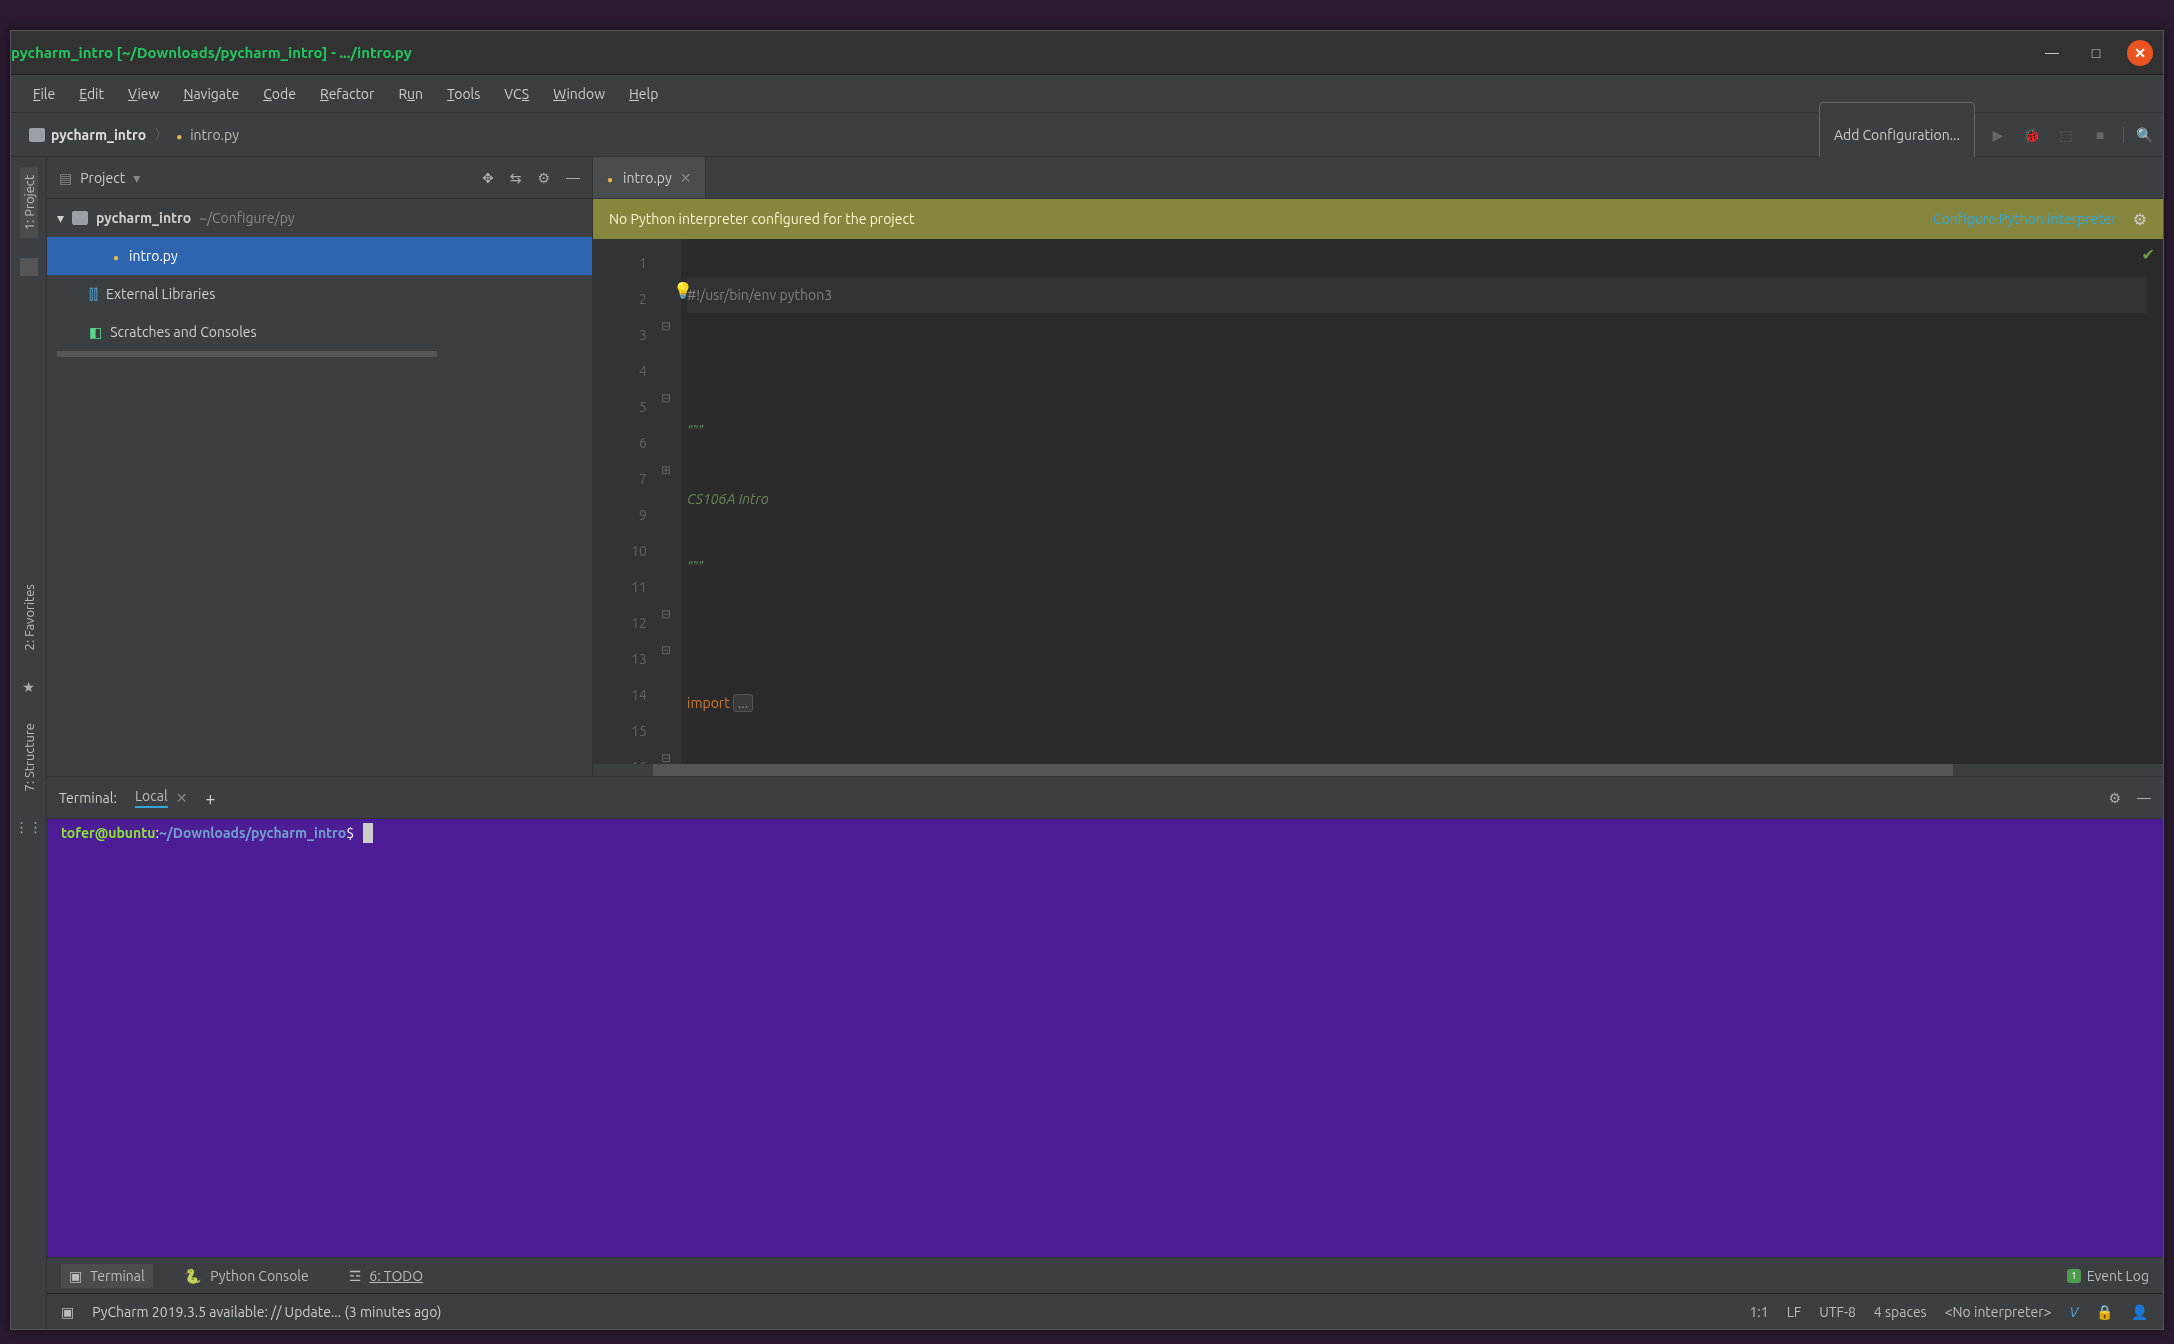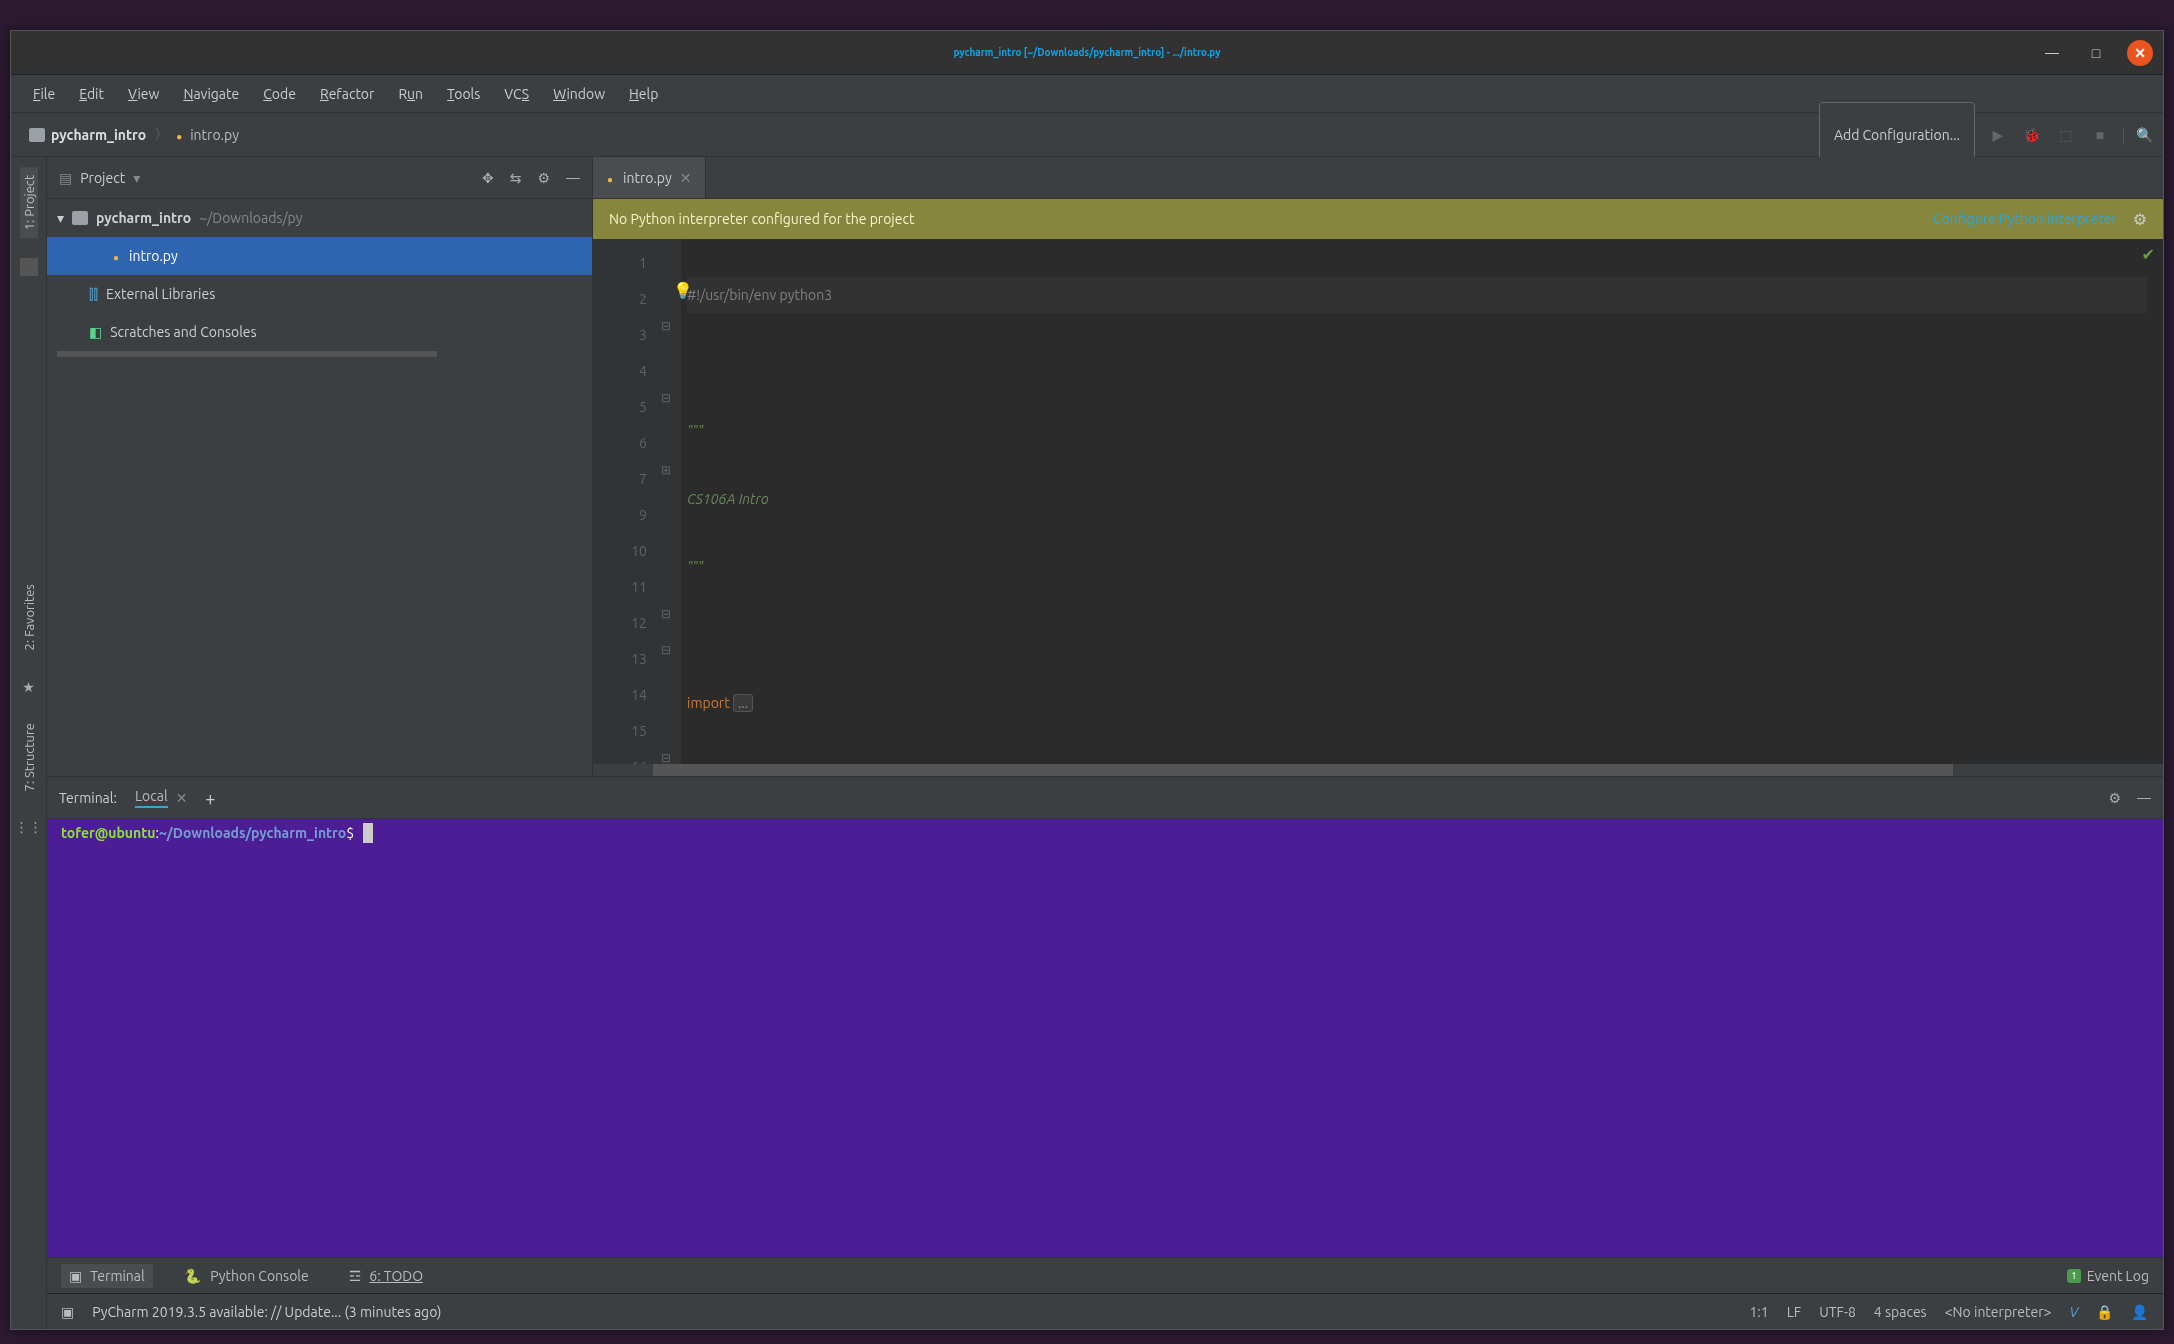--- a/index.html
+++ b/index.html
@@ -2,21 +2,21 @@
 <html><head>
 <meta charset="utf-8">
 <style>
 *{box-sizing:border-box;margin:0;padding:0;font-family:"Ubuntu","Segoe UI",sans-serif;font-size:14px;user-select:none}
 html,body{width:2174px;height:1344px;transform-origin:top left}
 body{background:#2b1a30;overflow:hidden}
 .app{position:absolute;left:10px;top:30px;width:2154px;height:1300px;background:#3c3f41;border:1px solid #555;box-shadow:0 0 10px rgba(0,0,0,.5);display:flex;flex-direction:column}
 
 
 .titlebar{height:44px;background:#323232;display:flex;align-items:center;position:relative;border-bottom:1px solid #222}
-.titlebar-title{flex:1;text-align:center;color:#0ea5e9;font-weight:bold;font-size:10px}
+.titlebar-title{flex:1;text-align:left;color:#22c55e;font-weight:bold;font-size:15px}
 .titlebar-btns{position:absolute;right:10px;display:flex;gap:18px;align-items:center}
 .tb-btn{width:26px;height:26px;display:flex;align-items:center;justify-content:center;border-radius:50%;cursor:pointer}
 .tb-close{background:#e95420;color:#fff;font-weight:bold}
 .tb-min,.tb-max{color:#ccc}
 
 
 .menubar{height:38px;background:#3c3f41;display:flex;align-items:center;padding:0 12px;gap:4px;border-bottom:1px solid #303234}
 .menu-item{color:#ccc;padding:4px 10px;cursor:pointer}
 .menu-item u{text-decoration:underline}
 
@@ -189,21 +189,21 @@
               <span>⇆</span>
               <span>⚙</span>
               <span>—</span>
             </span>
           </div>
           <div class="tree">
             <div class="tree-row">
               <span>▾</span>
                 <span class="icon-folder"></span>
               <b>pycharm_intro</b>
-              <span class="muted">~/Downloads/py</span>
+              <span class="muted">~/Configure/py</span>
             </div>
             <div class="tree-row sel">
               <span class="indent2"></span>
                 <span class="pyfile-icon"></span>
               <span>intro.py</span>
             </div>
             <div class="tree-row">
               <span class="indent1"></span>
                 <span class="icon-lib">⫿⫿</span>
               <span>External Libraries</span>

